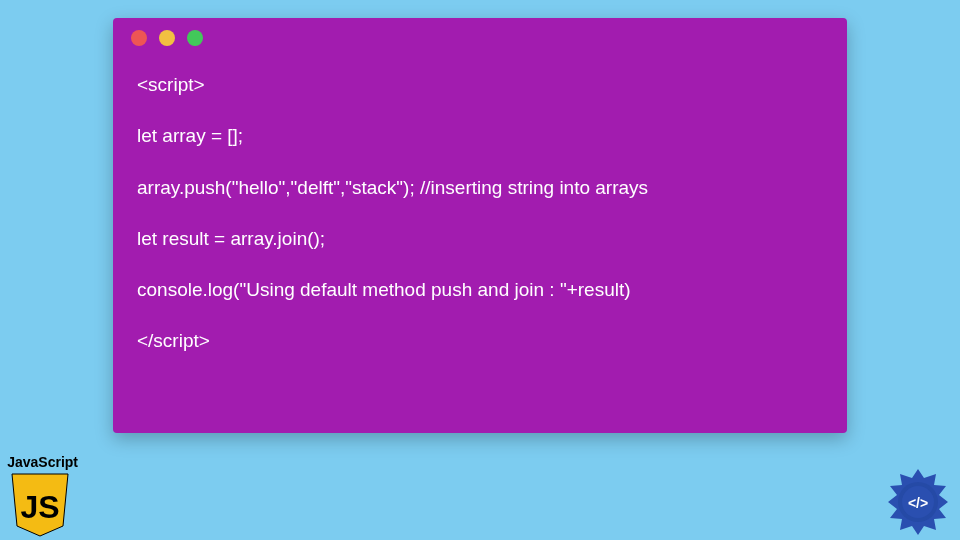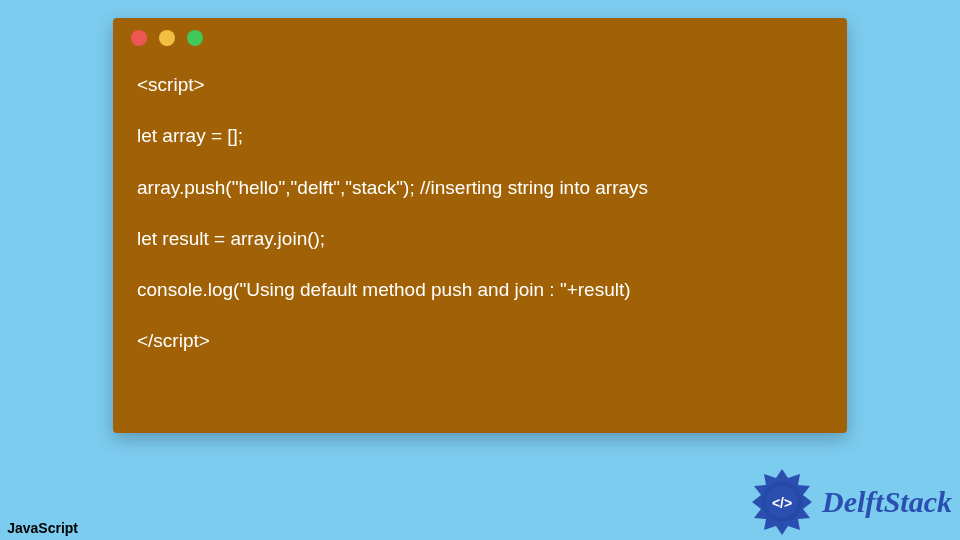--- a/index.html
+++ b/index.html
@@ -10,21 +10,21 @@
     font-family: -apple-system, BlinkMacSystemFont, "Segoe UI", Arial, sans-serif;
     position: relative;
     overflow: hidden;
   }
   .code-window {
     position: absolute;
     top: 18px;
     left: 113px;
     width: 734px;
     height: 415px;
-    background: #a16207;
+    background: #a21caf;
     border-radius: 4px;
     box-shadow: 0 6px 18px rgba(0,0,0,0.25);
   }
   .titlebar {
     height: 40px;
     display: flex;
     align-items: center;
     padding-left: 18px;
     gap: 12px;
   }
@@ -102,29 +102,34 @@
 
 let result = array.join();
 
 console.log("Using default method push and join : "+result)
 
 &lt;/script&gt;</div>
 </div>
 
 <div class="js-badge">
   <div class="js-label">JavaScript</div>
+  <div class="js-shield">
+    <svg viewBox="0 0 60 66" width="60" height="66">
+      <path d="M2 2 L58 2 L53 54 L30 64 L7 54 Z" fill="#f4bb13" stroke="#000" stroke-width="1"></path>
+      <text x="30" y="46" text-anchor="middle" font-family="Arial" font-size="32" font-weight="900" fill="#000">JS</text>
+    </svg>
+  </div>
 </div>
 
 <div class="delft-logo">
   <div class="delft-gear">
     <svg viewBox="0 0 68 68" width="68" height="68">
       <g fill="#2a4fb0">
         <g transform="translate(34,34)">
           <path d="M0,-33 L6,-24 L18,-28 L16,-17 L28,-16 L21,-7 L30,0 L21,7 L28,16 L16,17 L18,28 L6,24 L0,33 L-6,24 L-18,28 L-16,17 L-28,16 L-21,7 L-30,0 L-21,-7 L-28,-16 L-16,-17 L-18,-28 L-6,-24 Z" fill="#2a4fb0"></path>
         </g>
         <circle cx="34" cy="34" r="20" fill="#254aa6"></circle>
         <circle cx="34" cy="34" r="16" fill="#2a4fb0"></circle>
       </g>
       <text x="34" y="40" text-anchor="middle" font-family="Arial" font-size="14" font-weight="700" fill="#fff">&lt;/&gt;</text>
     </svg>
   </div>
-  <div class="delft-text">DelftStack</div>
 </div>
 
 </body></html>

